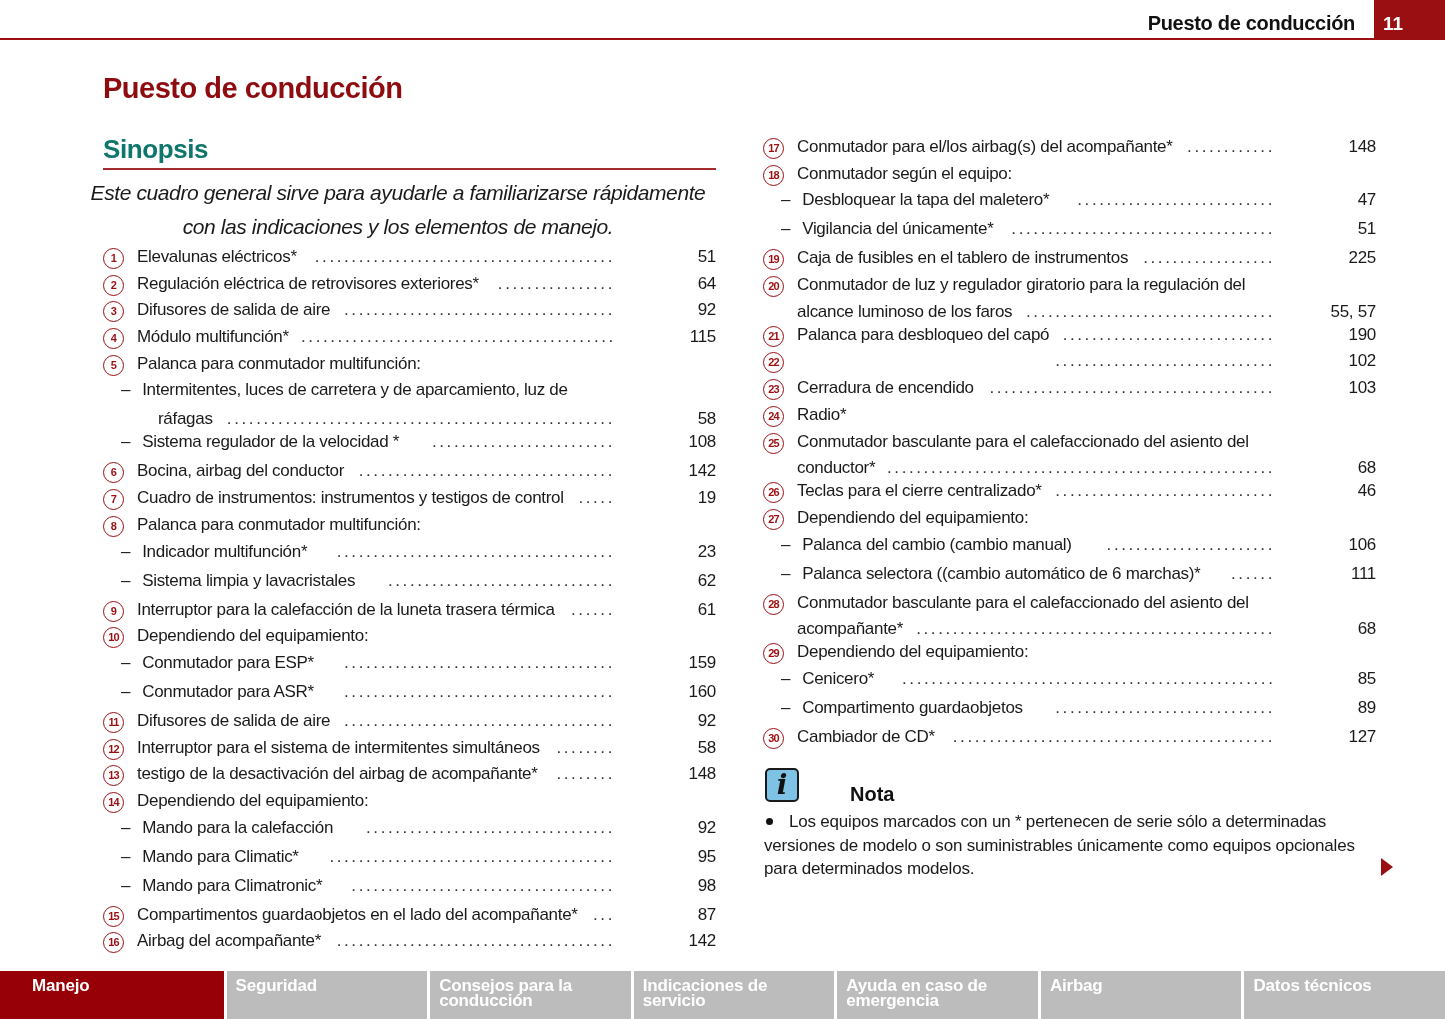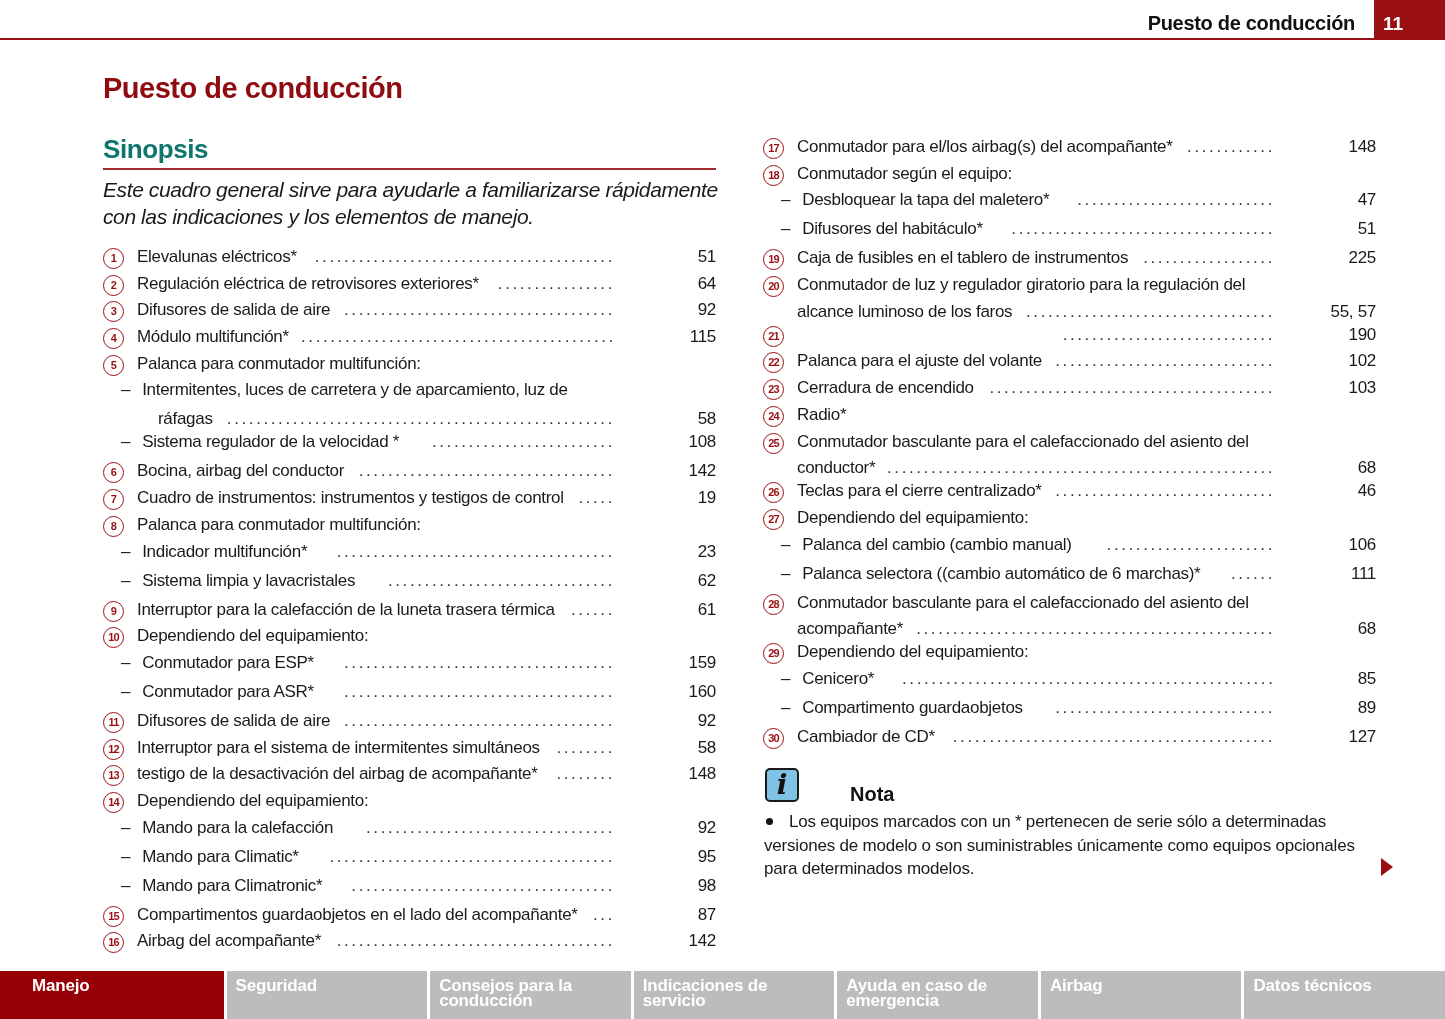--- a/index.html
+++ b/index.html
@@ -7,21 +7,21 @@
   body { position: relative; font-family: "Liberation Sans", sans-serif; color: #1a1a1a; }
 
   
   .hdr-line { position: absolute; left: 0; top: 38px; width: 1445px; height: 2px; background: #9a0f12; }
   .hdr-title { position: absolute; right: 90px; top: 12px; font-size: 20px; font-weight: bold; color: #111; letter-spacing: -0.3px; }
   .hdr-page { position: absolute; left: 1374px; top: 0; width: 71px; height: 40px; background: #9a0f12; color: #fff; font-size: 19px; font-weight: bold; padding: 13px 0 0 9px; }
 
   .page-title { position: absolute; left: 103px; top: 72px; font-size: 29px; font-weight: bold; color: #8e0b0f; letter-spacing: -0.5px; }
   .sec-title { position: absolute; left: 103px; top: 134px; font-size: 26px; font-weight: bold; color: #0f766e; letter-spacing: -0.4px; }
   .sec-rule { position: absolute; left: 103px; top: 168px; width: 613px; height: 2px; background: #a32a2d; }
-  .intro { position: absolute; left: 103px; top: 176px; width: 620px; font-size: 21px; font-style: italic; line-height: 27px; color: #1a1a1a; letter-spacing: -0.4px; }
+  .intro { position: absolute; left: 88px; top: 176px; width: 620px; font-size: 21px; font-style: italic; line-height: 34px; color: #1a1a1a; letter-spacing: -0.4px; text-align: center; }
 
   
   .col { position: absolute; }
   .col-left { left: 103px; top: 244px; width: 613px; }
   .col-right { left: 763px; top: 134px; width: 613px; }
   .row { position: relative; height: 26.7px; font-size: 17px; line-height: 26px; letter-spacing: -0.3px; white-space: nowrap; }
   .row.sub { height: 29px; }
   .row.cont { height: 23px; }
   .num { position: absolute; left: 0; top: 4px; width: 21px; height: 21px; border: 1.6px solid #9a0f12; border-radius: 50%; color: #9a0f12; font-size: 11px; font-weight: bold; text-align: center; line-height: 18px; letter-spacing: -0.8px; }
   .txt { position: absolute; left: 34px; top: 0; }
@@ -203,47 +203,47 @@
     <div class="row">
       <span class="num">18</span>
       <span class="txt">Conmutador según el equipo:</span>
     </div>
     <div class="row sub">
       <span class="txt"><span class="dash">–</span><span>Desbloquear la tapa del maletero*</span></span>
       <span class="leader" style="width: 198px;">...........................</span>
       <span class="pg">47</span>
     </div>
     <div class="row sub">
-      <span class="txt"><span class="dash">–</span><span>Difusores del habitáculo*</span></span>
+      <span class="txt"><span class="dash">–</span><span>Vigilancia del únicamente*</span></span>
       <span class="leader" style="width: 264px;">....................................</span>
       <span class="pg">51</span>
     </div>
     <div class="row">
       <span class="num">19</span>
       <span class="txt">Caja de fusibles en el tablero de instrumentos</span>
       <span class="leader" style="width: 135px;">..................</span>
       <span class="pg">225</span>
     </div>
     <div class="row">
       <span class="num">20</span>
       <span class="txt">Conmutador de luz y regulador giratorio para la regulación del</span>
     </div>
     <div class="row cont">
       <span class="txt" style="left: 34px;">alcance luminoso de los faros</span>
       <span class="leader" style="width: 251px;">..................................</span>
       <span class="pg">55, 57</span>
     </div>
     <div class="row">
       <span class="num">21</span>
+      <span class="txt">Palanca para desbloqueo del capó</span>
       <span class="leader" style="width: 214px;">.............................</span>
       <span class="pg">190</span>
     </div>
     <div class="row">
       <span class="num">22</span>
-      <span class="txt">Palanca para el ajuste del volante</span>
       <span class="leader" style="width: 221px;">..............................</span>
       <span class="pg">102</span>
     </div>
     <div class="row">
       <span class="num">23</span>
       <span class="txt">Cerradura de encendido</span>
       <span class="leader" style="width: 289px;">.......................................</span>
       <span class="pg">103</span>
     </div>
     <div class="row">

